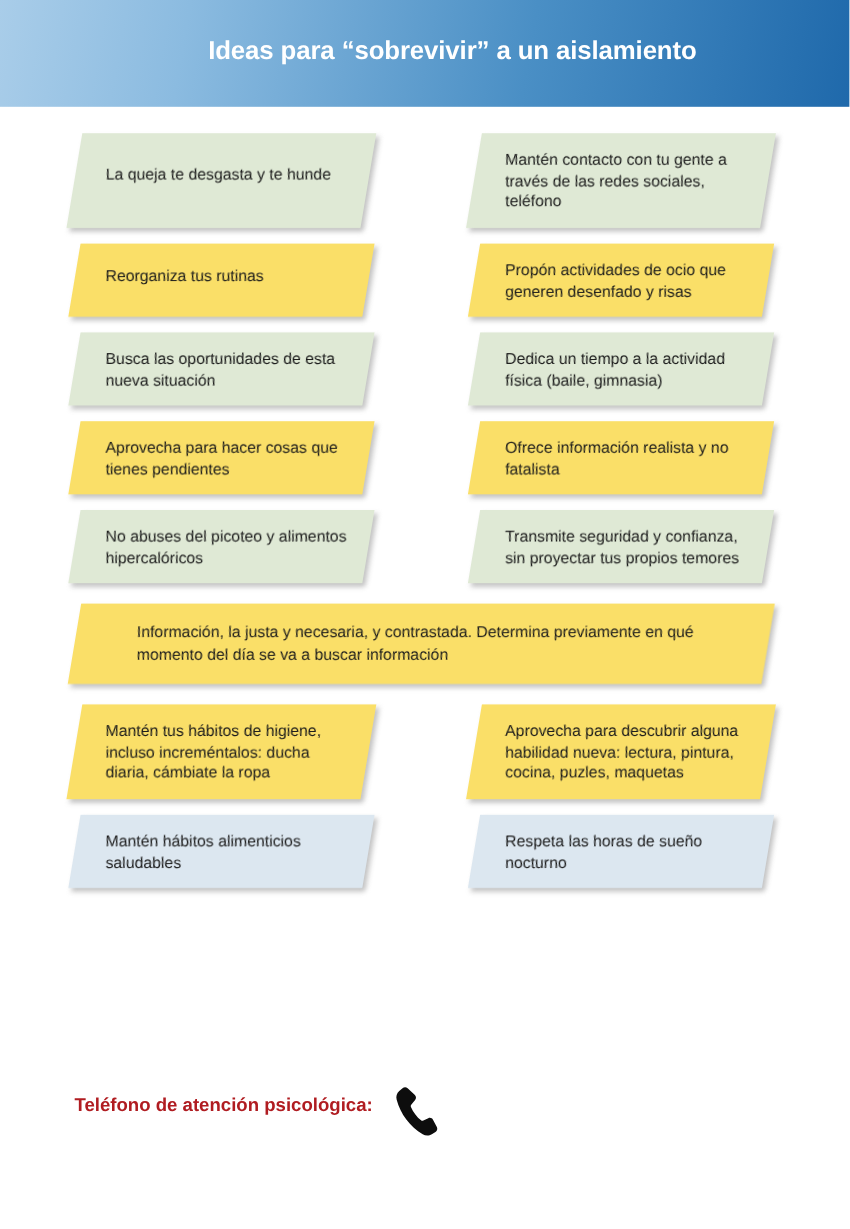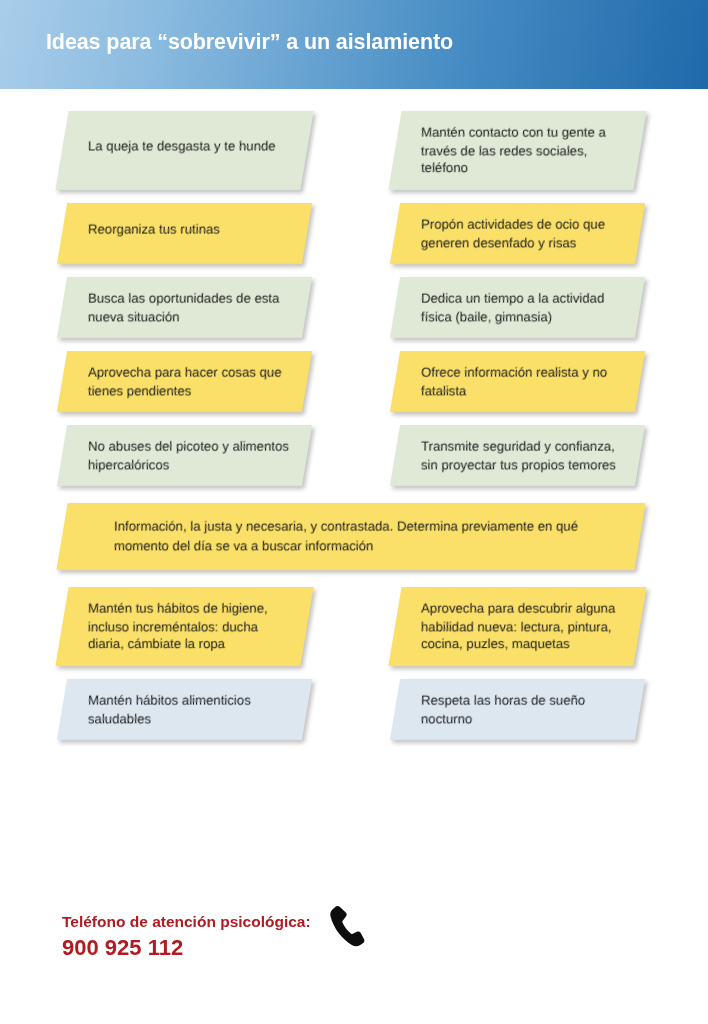--- a/index.html
+++ b/index.html
@@ -16,21 +16,21 @@
     position: relative;
   }
 
   
   .header {
     width: 708px;
     height: 89px;
     background: linear-gradient(100deg, #a9cde9 0%, #8bbbe0 22%, #4a8fc5 62%, #1f69ab 100%);
     display: flex;
     align-items: center;
-    justify-content: flex-start;
+    justify-content: center;
     box-sizing: border-box;
     padding-bottom: 4px;
     padding-left: 46px;
   }
   .header-title {
     color: #ffffff;
     font-size: 21.5px;
     font-weight: bold;
     letter-spacing: -0.1px;
     text-align: center;
@@ -224,21 +224,20 @@
       <span class="card-text">Respeta las horas de sueño nocturno</span>
     </div>
   </div>
 
 </div>
 
 <div class="footer">
 
   <div class="footer-left">
     <div class="footer-line1">Teléfono de atención psicológica:</div>
-    <div class="footer-line2">900 925 112</div>
   </div>
 
   <div class="phone-icon">
     <svg width="44" height="44" viewBox="0 0 24 24" aria-hidden="true">
       <path fill="#0d0d0d" transform="rotate(8 12 12)" d="M6.6 2.2c-.7-.5-1.7-.4-2.3.3L3 4c-1 1.1-1.2 2.7-.6 4.1 1.3 3.1 3.2 5.9 5.6 8.3 2.4 2.4 5.2 4.3 8.3 5.6 1.4.6 3 .4 4.1-.6l1.5-1.3c.7-.6.8-1.6.3-2.3l-2.2-3c-.5-.7-1.5-.9-2.2-.4l-2.3 1.5c-.2.1-.5.1-.7 0-2.3-1.4-4.2-3.3-5.6-5.6-.1-.2-.1-.5 0-.7L10.7 7c.5-.7.3-1.7-.4-2.2l-3.7-2.6z"></path>
     </svg>
   </div>
 
 
 </div>

